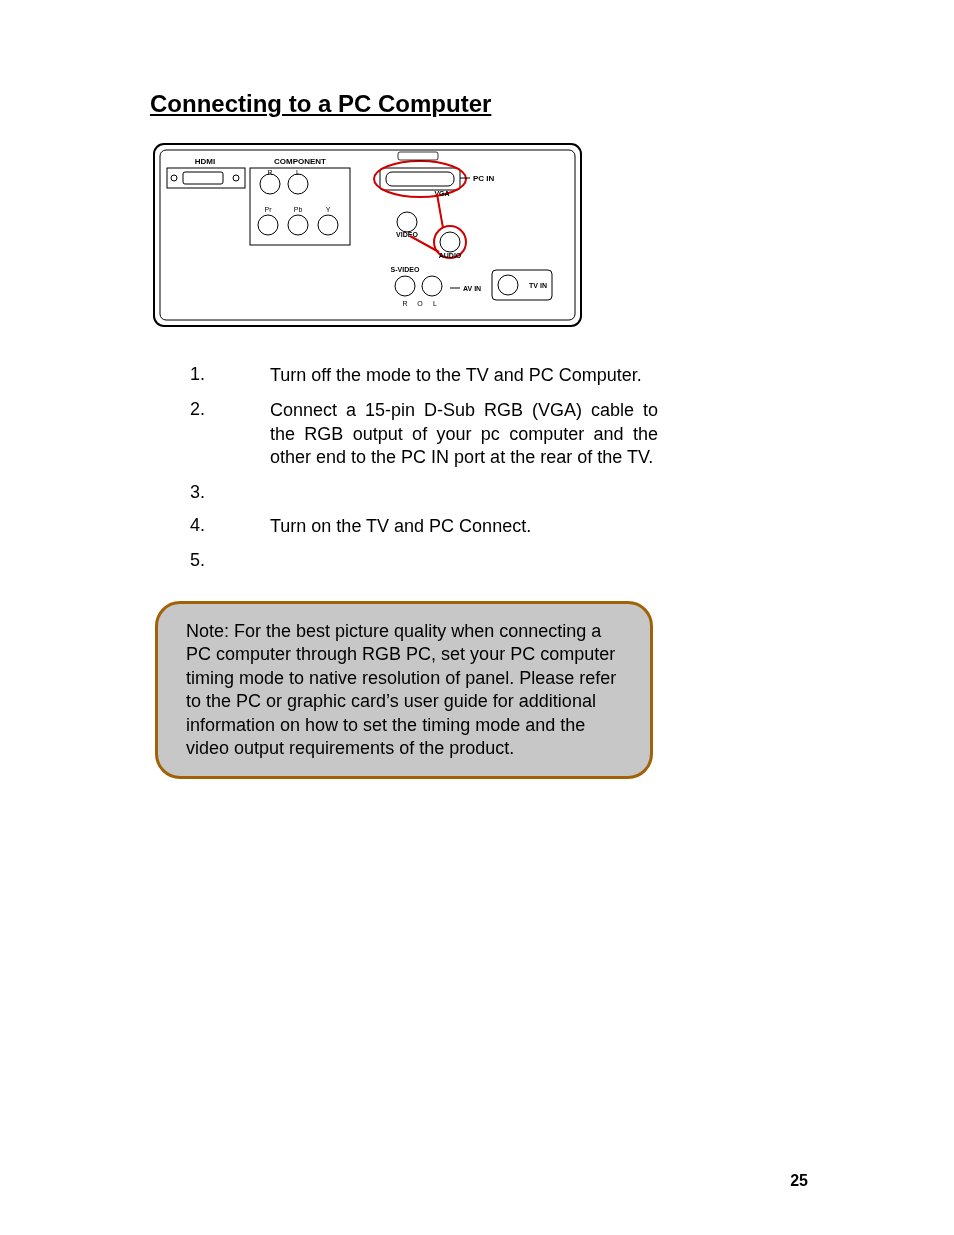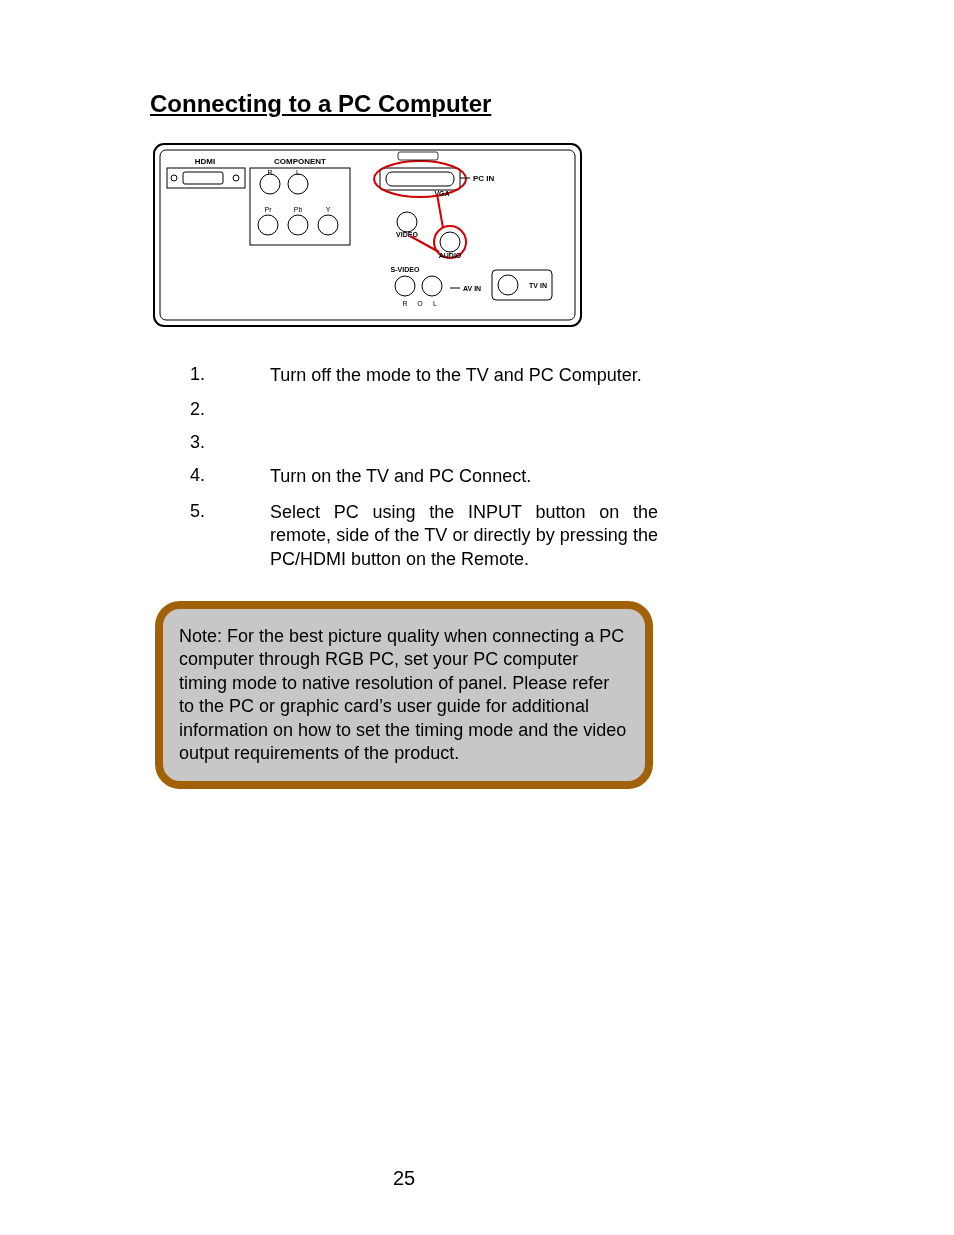--- a/index.html
+++ b/index.html
@@ -49,34 +49,35 @@
   }
   ol.steps li .txt {
     flex: 1;
     line-height: 1.3;
   }
   ol.steps li.justify .txt {
     text-align: justify;
   }
   .note-box {
     background: #c7c7c7;
-    border: 8px solid #a16207;
+    border: 3px solid #a16207;
     border-radius: 25px;
-    padding: 16px 16px;
+    padding: 16px 28px;
     font-size: 18px;
     line-height: 1.3;
     margin: 0 5px;
   }
   .page-num {
     position: absolute;
     bottom: 45px;
     left: 0;
     width: 100%;
-    text-align: center;
-    font-size: 20px;
+    text-align: right;
+    font-size: 16px;
+    font-weight: bold;
   }
   
 </style>
 </head>
 <body>
 
 <div class="page">
 
   <div class="title">Connecting to a PC Computer</div>
 
@@ -143,31 +144,31 @@
     </svg>
   </div>
 
   <ol class="steps">
     <li>
       <span class="num">1.</span>
       <span class="txt">Turn off the mode to the TV and PC Computer.</span>
     </li>
     <li class="justify">
       <span class="num">2.</span>
+      <span class="txt">Connect a 15-pin D-Sub RGB (VGA) cable to the RGB output of your pc computer and the other end to the PC IN port at the rear of the TV.</span>
     </li>
     <li class="justify">
       <span class="num">3.</span>
     </li>
     <li>
       <span class="num">4.</span>
       <span class="txt">Turn on the TV and PC Connect.</span>
     </li>
     <li class="justify">
       <span class="num">5.</span>
-      <span class="txt">Select PC using the INPUT button on the remote, side of the TV or directly by pressing the PC/HDMI button on the Remote.</span>
     </li>
   </ol>
 
   <div class="note-box">Note: For the best picture quality when connecting a PC computer through RGB PC, set your PC computer timing mode to native resolution of panel. Please refer to the PC or graphic card’s user guide for additional information on how to set the timing mode and the video output requirements of the product.</div>
 
   <div class="page-num">25</div>
 
 </div>
 
 </body></html>

